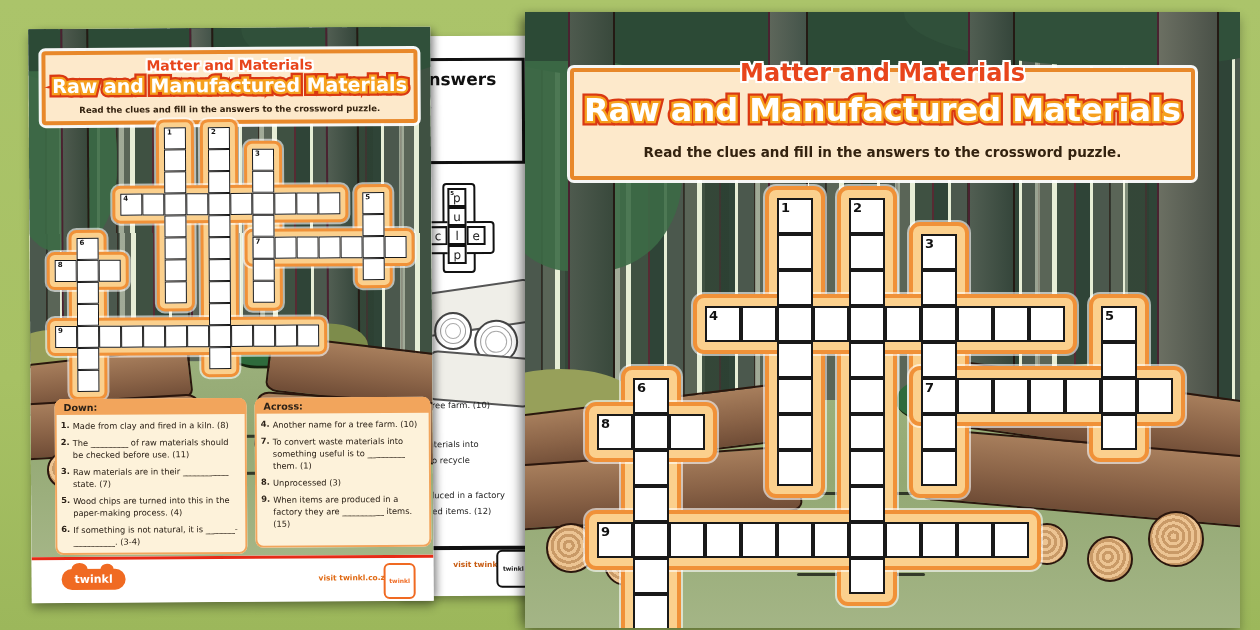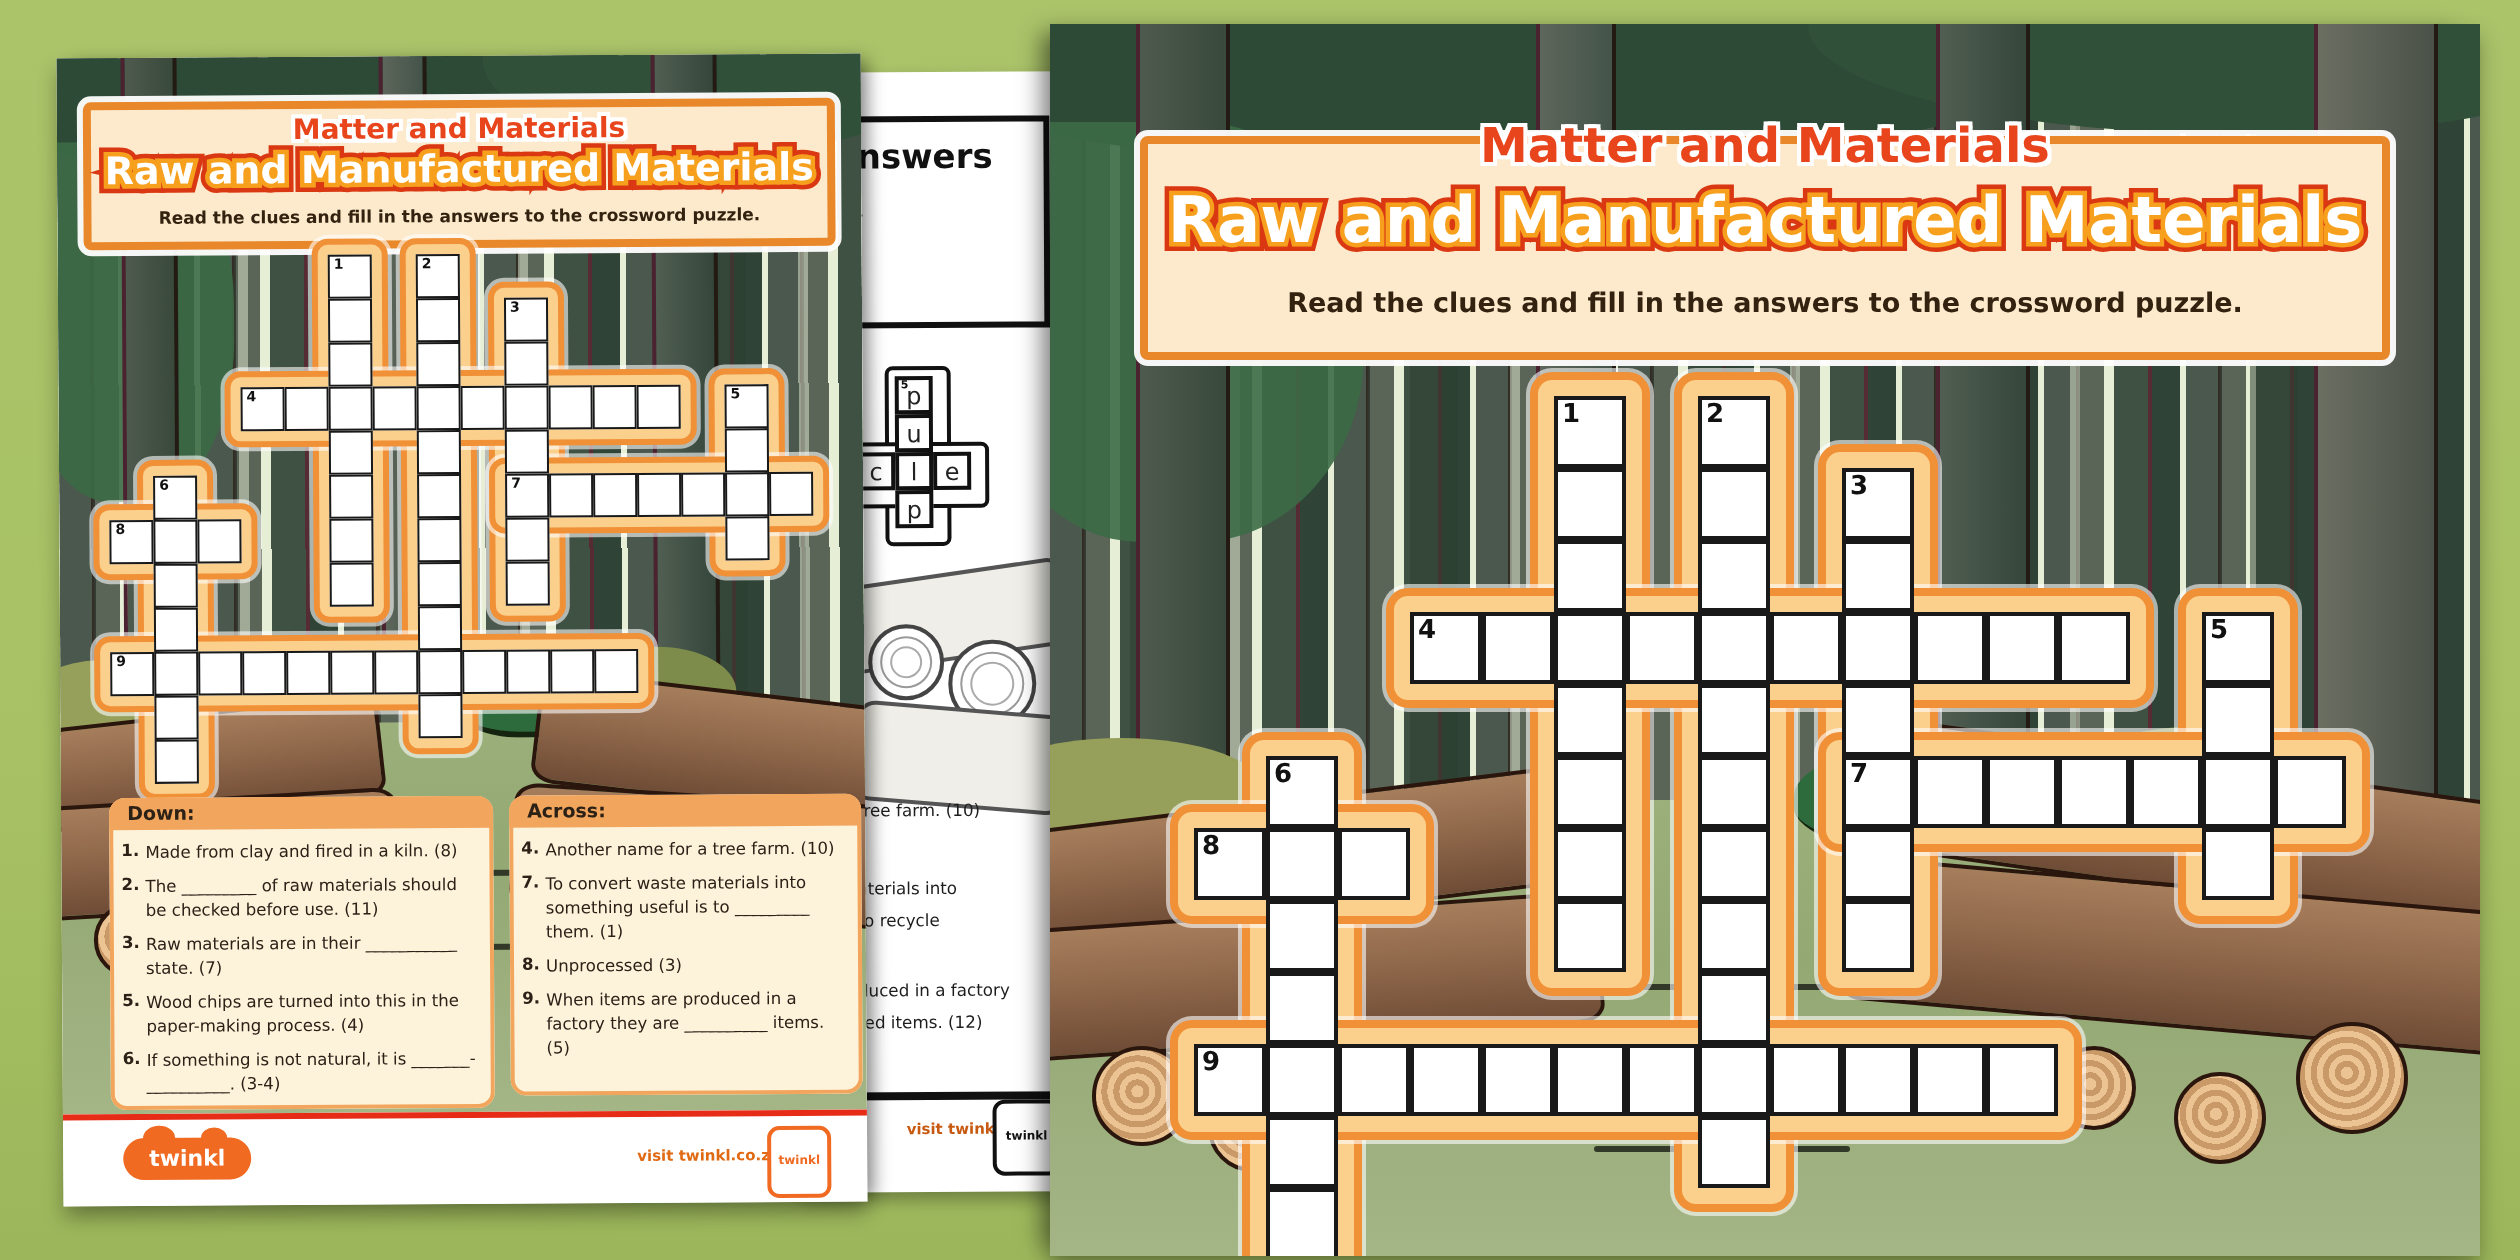--- a/index.html
+++ b/index.html
@@ -314,21 +314,21 @@
           <div class="clue-row">
             <span class="clue-num">7.</span>
             <span class="clue-text">To convert waste materials into something useful is to _________ them. (1)</span>
           </div>
           <div class="clue-row">
             <span class="clue-num">8.</span>
             <span class="clue-text">Unprocessed (3)</span>
           </div>
           <div class="clue-row">
             <span class="clue-num">9.</span>
-            <span class="clue-text">When items are produced in a factory they are __________ items. (5)</span>
+            <span class="clue-text">When items are produced in a factory they are __________ items. (15)</span>
           </div>
         </div>
     </div>
 
     <div class="footer-left">
       <div class="redline"></div>
       <div class="twinkl-cloud">twinkl</div>
       <div class="visit-link" style="left:287px;top:18px;font-size:7.5px;">visit twinkl.co.za</div>
       <div class="badge badge-orange" style="left:352px;top:8px;width:28px;height:32px;">twinkl</div>
     </div>

